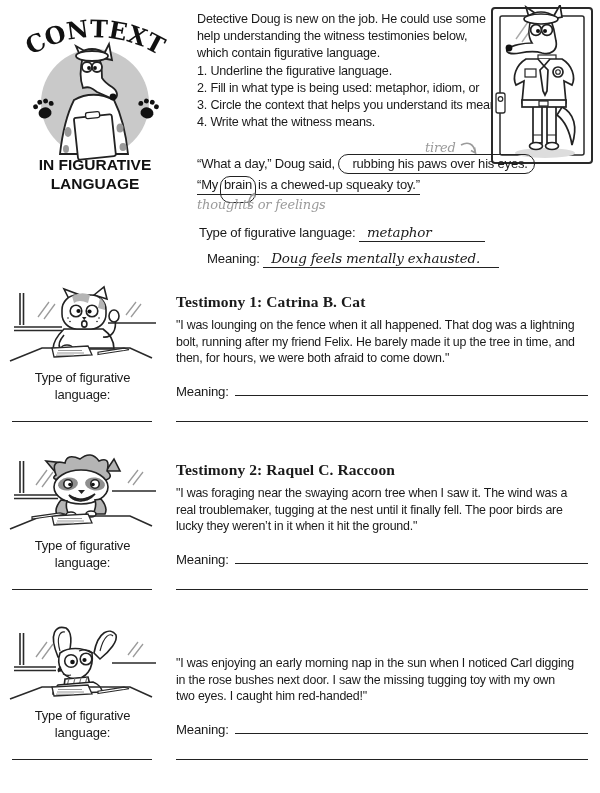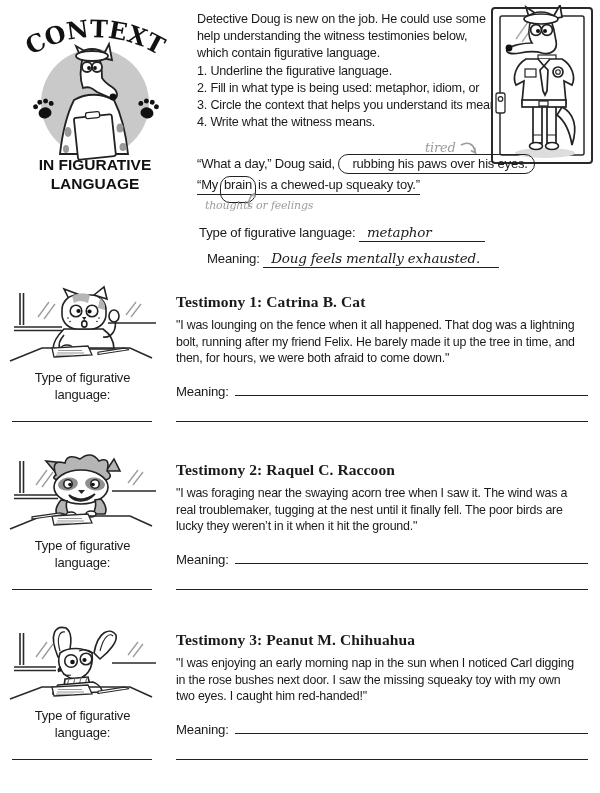--- a/index.html
+++ b/index.html
@@ -14,22 +14,22 @@
   
   .example{position:absolute;left:197px;top:141px;width:345px;}
   .ex-tired{position:absolute;left:218px;top:-1px;display:flex;align-items:flex-start;gap:2px;margin-left:10px;}
   .hand{font-family:"DejaVu Serif",serif;font-style:italic;}
   .gray{color:#9b9b9b;}
   .ex-line1{position:absolute;left:0;top:15px;font-size:13px;white-space:nowrap;}
   .ex-line2{position:absolute;left:0;top:36px;font-size:13px;white-space:nowrap;}
   .oval{border:1.5px solid #222;border-radius:14px;padding:1px 6px 2px 13px;}
   .oval-sm{border:1.5px solid #222;border-radius:10px;padding:0 3px 10px 3px;margin:0 2px;text-align:right;}
   .underlined{border-bottom:1.5px solid #222;padding-bottom:2px;}
-  .ex-thoughts{position:absolute;left:0;top:55px;display:flex;align-items:flex-end;gap:10px;
-               font-size:11px;}
+  .ex-thoughts{position:absolute;left:0;top:55px;display:flex;align-items:flex-end;gap:2px;
+               font-size:13px;}
   .ex-thoughts .arr{position:relative;left:48px;top:-4px;}
   .ex-thoughts .txt{position:relative;left:-14px;}
   .ex-type{position:absolute;left:2px;top:84px;font-size:13.2px;white-space:nowrap;}
   .ex-meaning{position:absolute;left:10px;top:110px;font-size:13.2px;white-space:nowrap;}
   .fline{display:inline-block;border-bottom:1.5px solid #222;padding:0 8px 1px 8px;
          font-size:13.5px;line-height:15px;vertical-align:baseline;}
   
   .testimony{position:absolute;left:0;width:600px;height:170px;}
   .t-illu{position:absolute;left:8px;top:2px;width:152px;height:80px;}
   .t-label{position:absolute;left:0;top:87px;width:165px;text-align:center;
@@ -331,24 +331,23 @@
         <path d="M50,66.5 H74 M49,69 H76 M48,71.2 H66" stroke="#8a8a8a" stroke-width="0.9" fill="none"></path>
       </g>
       <g>
         <path d="M90,70.5 L116,66.5 L121,65.6 L116,64.2 L90,68.2 Z" fill="#fff" stroke="#2a2a2a" stroke-width="1.2"></path>
       </g>
     </svg>
     <div class="t-label">
       <div class="inner">Type of figurative language:</div>
     </div>
     <div class="t-shortline"></div>
-    <h2 class="t-title" style="margin:0;">Testimony 3: Peanut M. Chihuahua</h2>
     <div class="t-quote">
       <div>"I was enjoying an early morning nap in the sun when I noticed Carl digging</div>
-      <div>in the rose bushes next door. I saw the missing squeaky toy with my own</div>
+      <div>in the rose bushes next door. I saw the missing tugging toy with my own</div>
       <div>two eyes. I caught him red-handed!"</div>
     </div>
     <div class="t-meaning">
       <span>Meaning:</span>
       <span class="mline"></span>
     </div>
     <div class="t-longline"></div>
   </section>
 
 </div>

